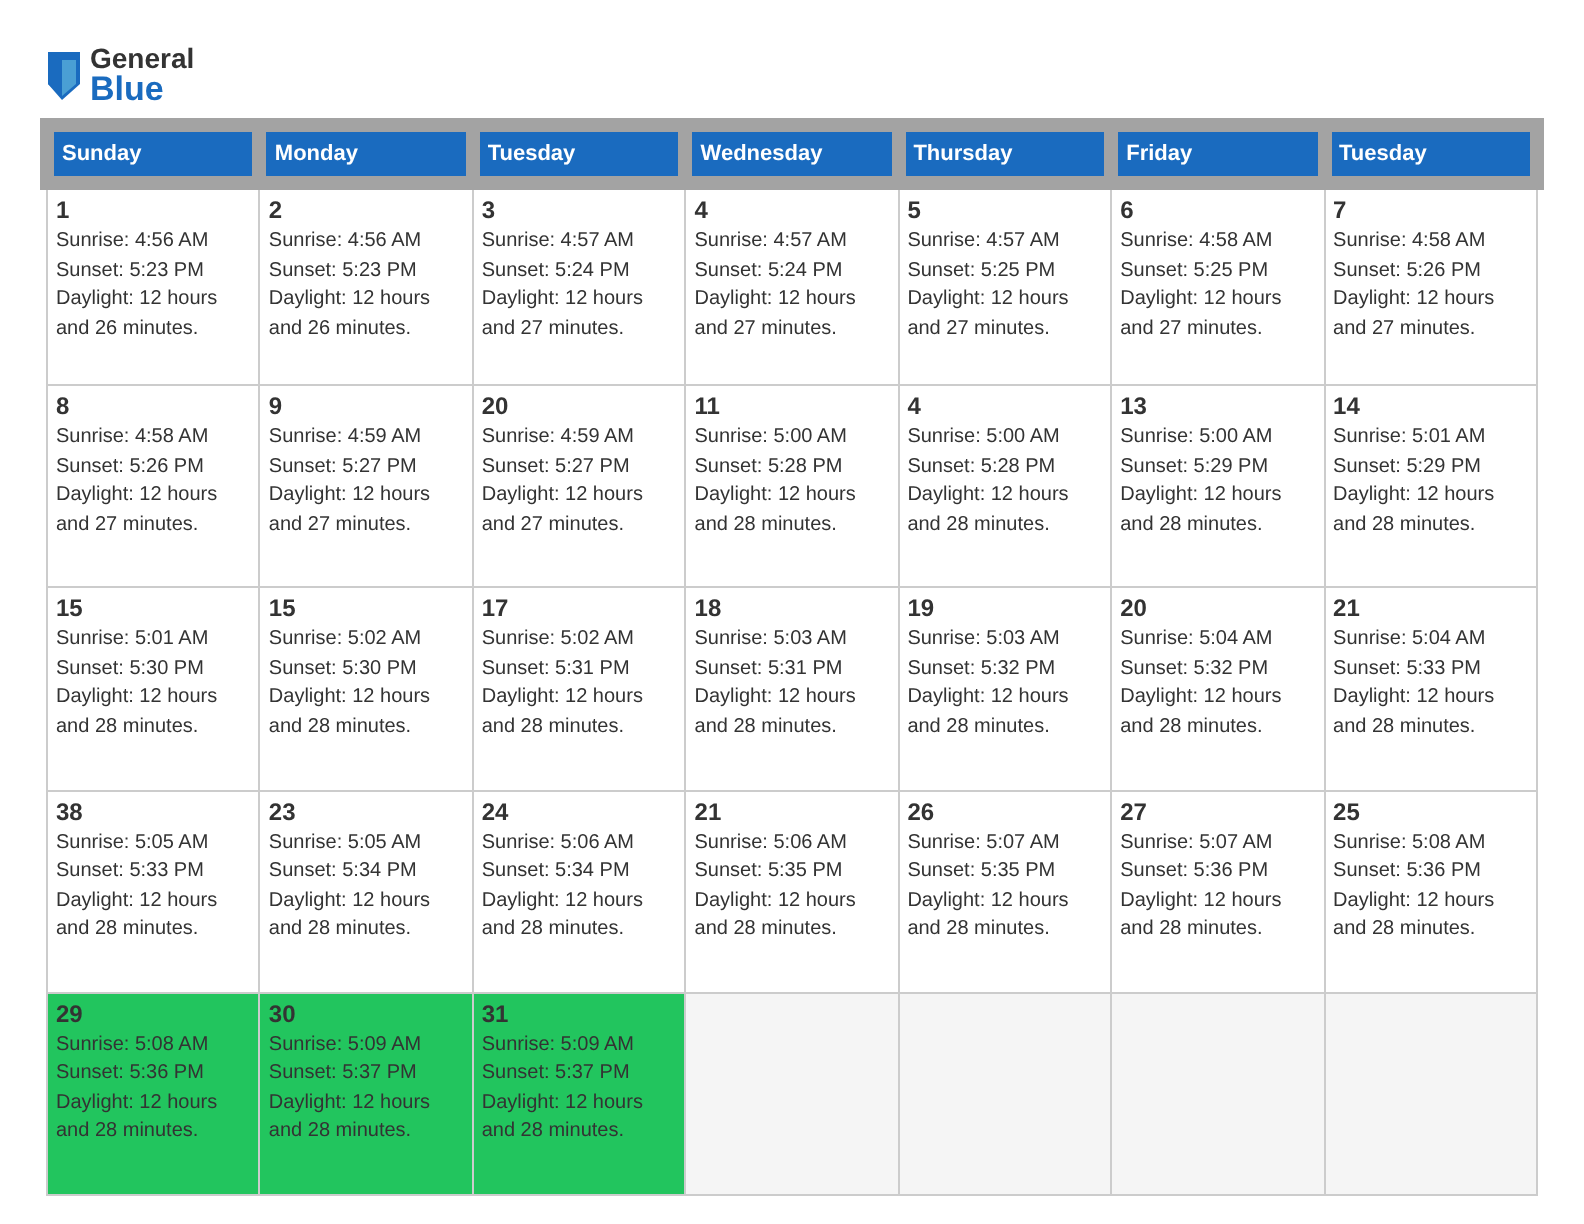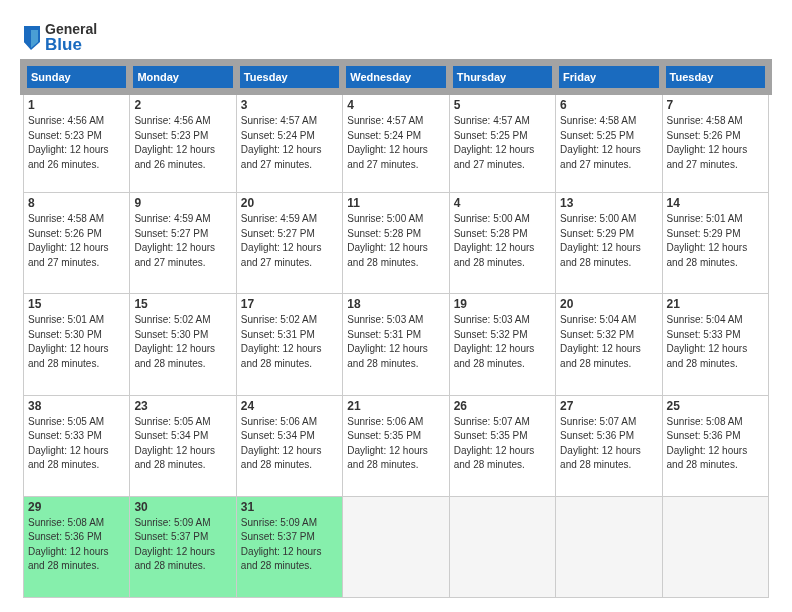--- a/index.html
+++ b/index.html
@@ -80,21 +80,21 @@
     .calendar td {
       vertical-align: top;
       border: 1px solid #ccc;
       padding: 3px 4px;
       font-size: 8.5px;
       color: #333;
       background: #fff;
       height: 88px;
     }
     .calendar tr:last-child td {
-      background: #86efac;
+      background: #22c55e;
     }
     .day-num {
       font-size: 12px;
       font-weight: bold;
       color: #333;
       display: block;
       margin-bottom: 2px;
     }
     .cell-text {
       font-size: 10px;

